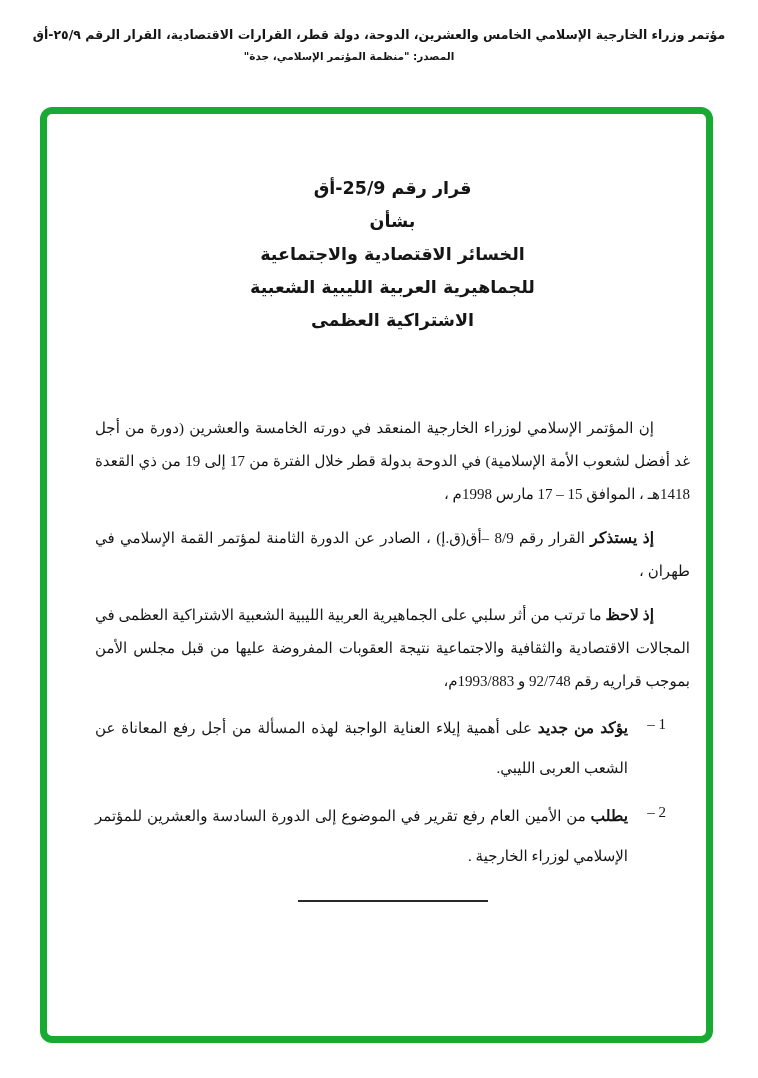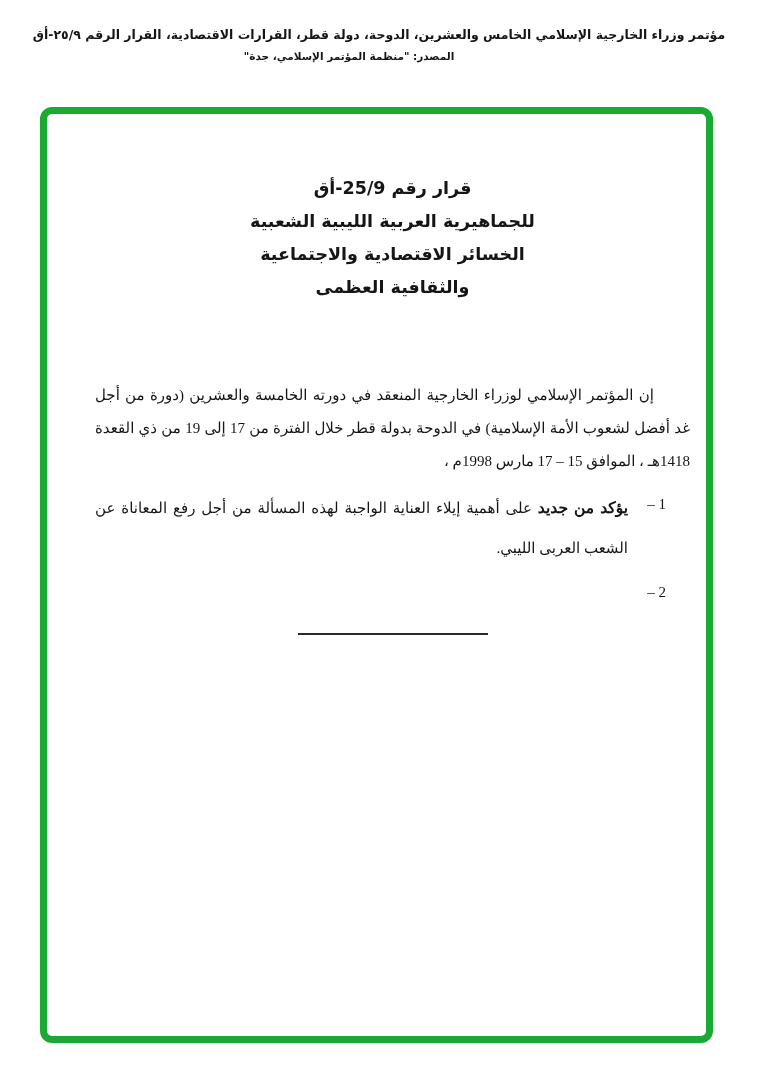--- a/index.html
+++ b/index.html
@@ -62,41 +62,45 @@
   <header class="doc-header">
     <div class="h1">مؤتمر وزراء الخارجية الإسلامي الخامس والعشرين، الدوحة، دولة قطر، القرارات الاقتصادية، القرار الرقم ٢٥/٩-أق</div>
     <div class="h2">المصدر:  "منظمة المؤتمر الإسلامي، جدة"</div>
   </header>
 
   <div class="frame">
     <div class="content">
 
       <div class="title-block">
         <div class="t">قرار رقم 25/9-أق</div>
+        <div class="t">بشأن</div>
+        <div class="t">الخسائر الاقتصادية والاجتماعية</div>
         <div class="t">للجماهيرية العربية الليبية الشعبية</div>
-        <div class="t">الخسائر الاقتصادية والاجتماعية</div>
-        <div class="t">والثقافية العظمى</div>
+        <div class="t">الاشتراكية العظمى</div>
       </div>
 
       <div class="body-block">
 
         <p><span class="lead"></span><span>إن المؤتمر الإسلامي لوزراء الخارجية المنعقد في دورته الخامسة والعشرين (دورة من أجل غد أفضل لشعوب الأمة الإسلامية) في الدوحة بدولة قطر خلال الفترة من 17 إلى 19 من ذي القعدة 1418هـ ، الموافق 15 – 17 مارس 1998م ،</span></p>
 
+        <p><span class="lead">إذ يستذكر</span><span> القرار رقم 8/9 –أق(ق.إ) ، الصادر عن الدورة الثامنة لمؤتمر القمة الإسلامي في طهران ،</span></p>
 
+        <p><span class="lead">إذ لاحظ</span><span> ما ترتب من أثر سلبي على الجماهيرية العربية الليبية الشعبية الاشتراكية العظمى في المجالات الاقتصادية والثقافية والاجتماعية نتيجة العقوبات المفروضة عليها من قبل مجلس الأمن بموجب قراريه رقم 92/748 و 1993/883م،</span></p>
 
 
         <div class="list-block">
 
           <div class="list-item">
             <div class="marker">1 –</div>
             <div class="item-body"><span class="lead">يؤكد من جديد</span><span> على أهمية إيلاء العناية الواجبة لهذه المسألة من أجل رفع المعاناة عن الشعب العربى الليبي.</span></div>
           </div>
 
           <div class="list-item">
             <div class="marker">2 –</div>
+            <div class="item-body"><span class="lead">يطلب</span><span> من الأمين العام رفع تقرير في الموضوع إلى الدورة السادسة والعشرين للمؤتمر الإسلامي لوزراء الخارجية .</span></div>
           </div>
 
         </div>
 
         <hr class="rule">
 
       </div>
 
     </div>
   </div>

